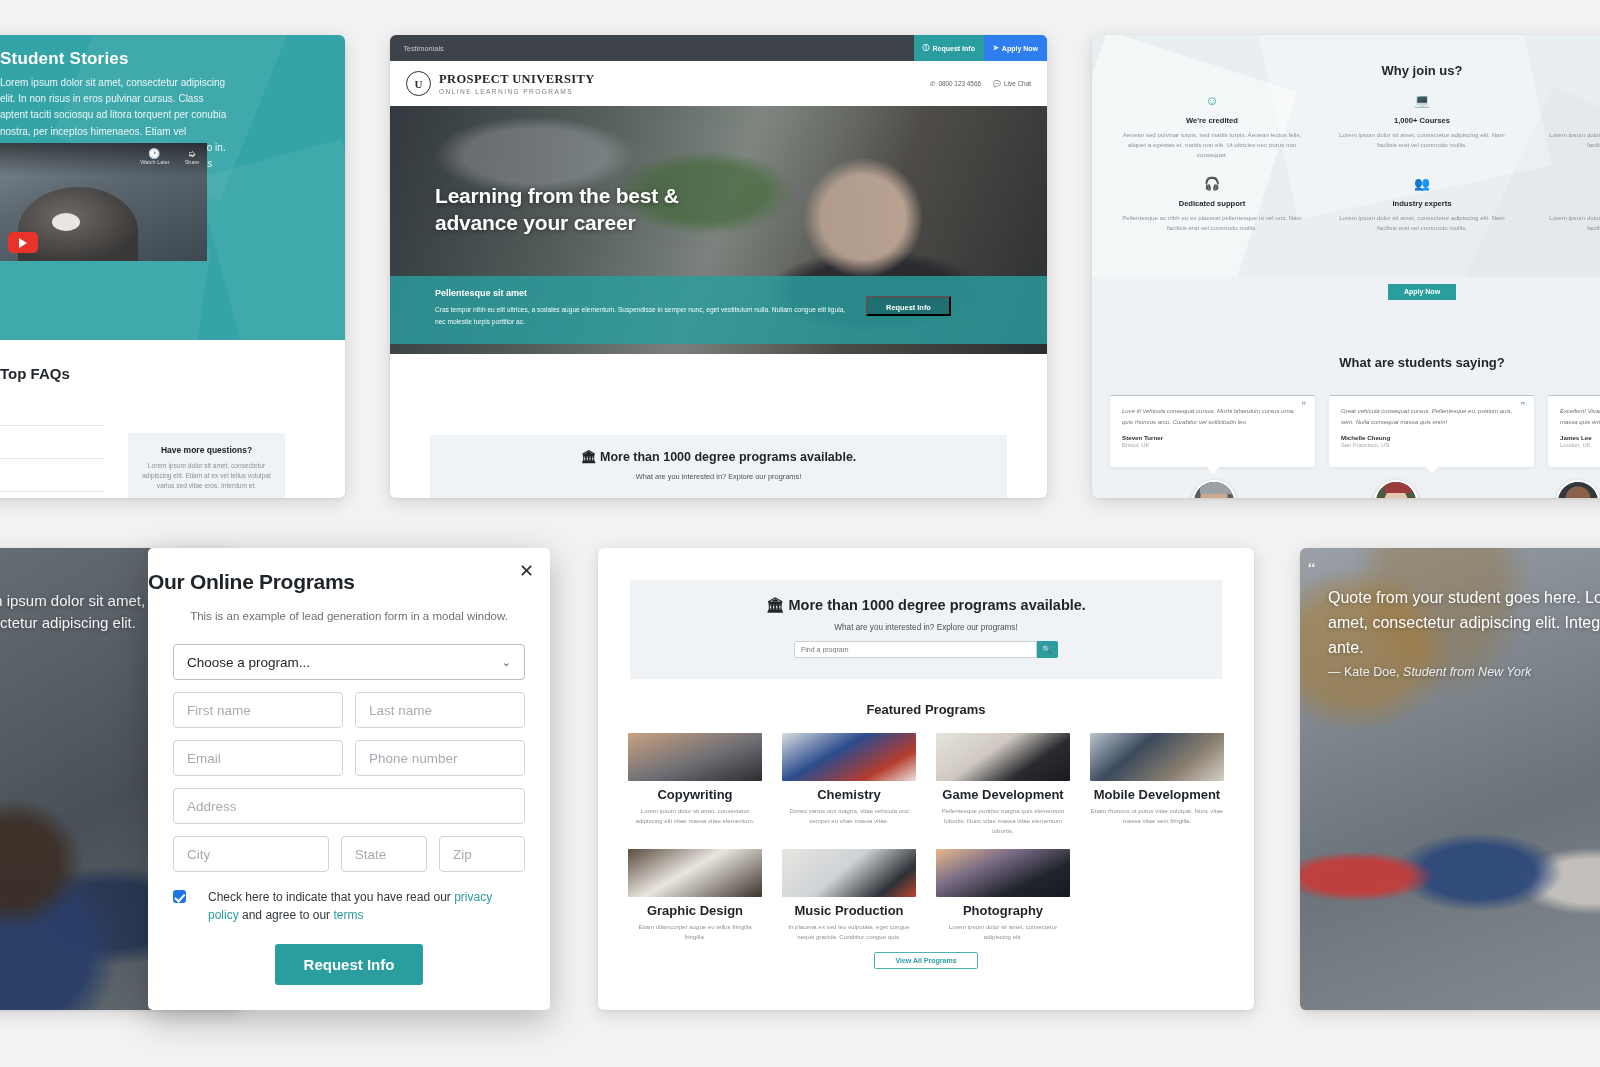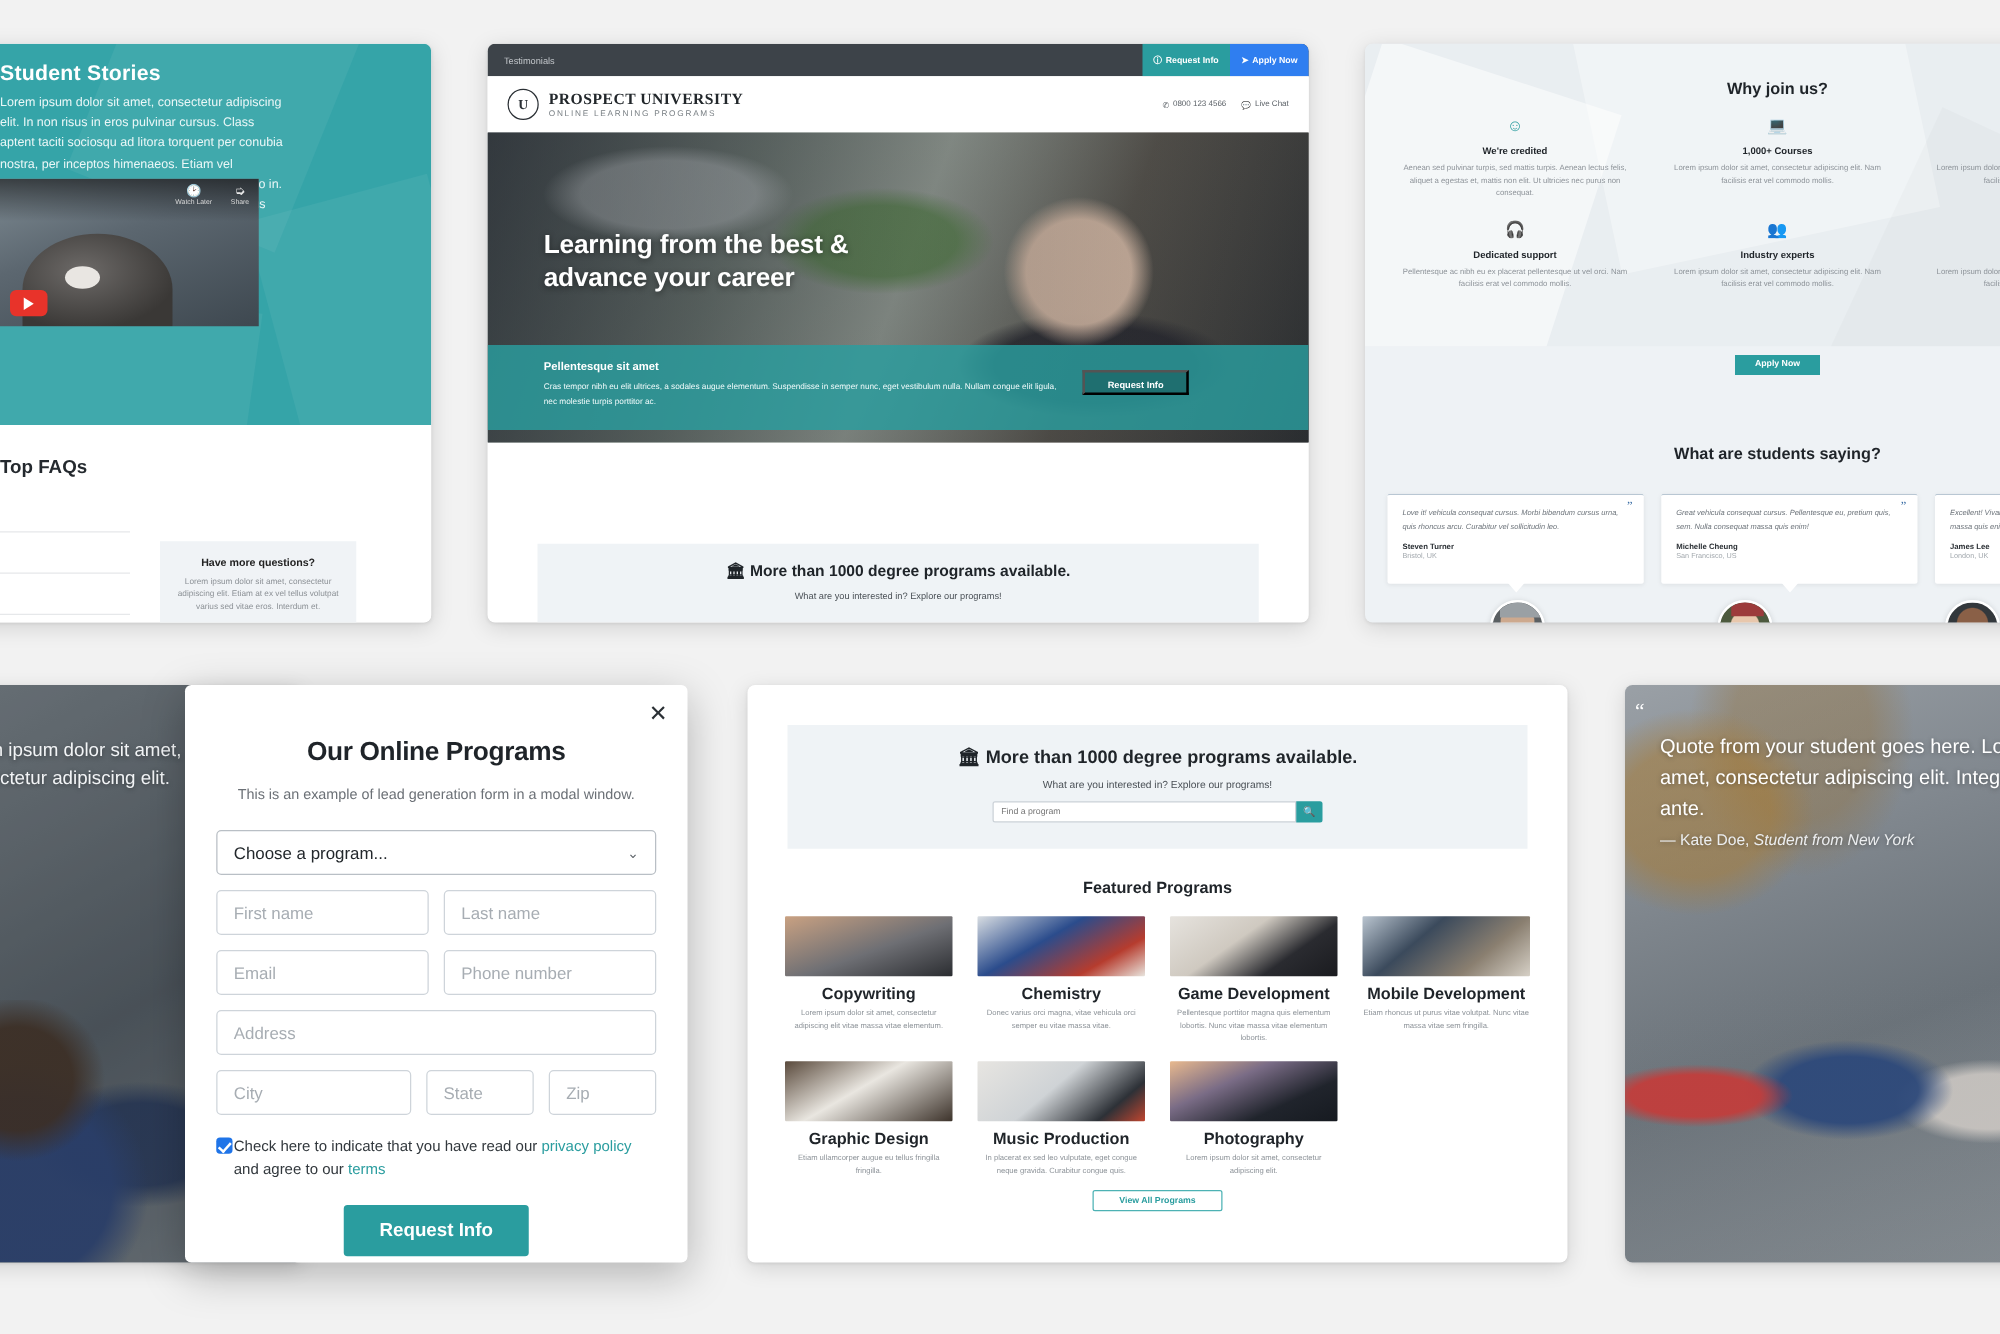--- a/index.html
+++ b/index.html
@@ -141,29 +141,29 @@
     font-weight:400; text-shadow:0 1px 4px rgba(0,0,0,.4); }
   .p4-people { position:absolute; left:150px; bottom:0; width:260px; height:210px;
     background: radial-gradient(ellipse at 40% 30%, rgba(60,46,36,.9) 0 44px, rgba(0,0,0,0) 70px),
                 radial-gradient(ellipse at 42% 72%, rgba(42,62,104,.95) 0 70px, rgba(0,0,0,0) 100px),
                 radial-gradient(ellipse at 78% 55%, rgba(32,48,80,.8) 0 58px, rgba(0,0,0,0) 88px); }
 
   
   #p5 { left:148px; top:548px; width:402px; height:462px; border-radius:5px;
     box-shadow:0 10px 34px rgba(0,0,0,.26); }
   .modal-x { position:absolute; right:16px; top:14px; font-size:18px; color:#2b3035; cursor:pointer; line-height:1; }
-  .modal-h { text-align:center; padding-top:42px; font-size:21px; font-weight:bold; color:#1f2429; letter-spacing:-.3px; }
+  .modal-h { padding-top:22px; font-size:21px; font-weight:bold; color:#1f2429; letter-spacing:-.3px; }
   .modal-sub { text-align:center; margin-top:16px; font-size:11.5px; color:#6b7076; }
   .mform { padding:22px 25px 0; }
   .fld { border:1px solid #ced4da; border-radius:4px; height:36px; display:flex; align-items:center;
     padding:0 13px; font-size:13.5px; color:#a7adb3; background:#fff; margin-bottom:12px; }
   .fld.sel { border-color:#b9bfc5; color:#22272b; justify-content:space-between; }
   .frow { display:flex; gap:12px; }
   .frow .fld { flex:1; }
-  .chk-row { display:flex; gap:1px; margin-top:4px; }
+  .chk-row { display:flex; gap:22px; margin-top:4px; }
   .chkbox { width:13px; height:13px; border-radius:3px; background:#1f74e8; position:relative; flex:none; margin-top:2px; }
   .chkbox:after { content:""; position:absolute; left:4px; top:1.5px; width:4px; height:7.5px;
     border:solid #fff; border-width:0 2px 2px 0; transform:rotate(42deg); }
   .chk-txt { font-size:12px; line-height:1.52; color:#32383d; }
   .chk-txt a { color:#2a9d9f; text-decoration:none; }
   .modal-btn { display:block; margin:20px auto 0; width:148px; height:41px; border-radius:3px;
     font-size:15px; line-height:41px; }
 
   
   #p6 { left:598px; top:548px; width:656px; height:462px; }

